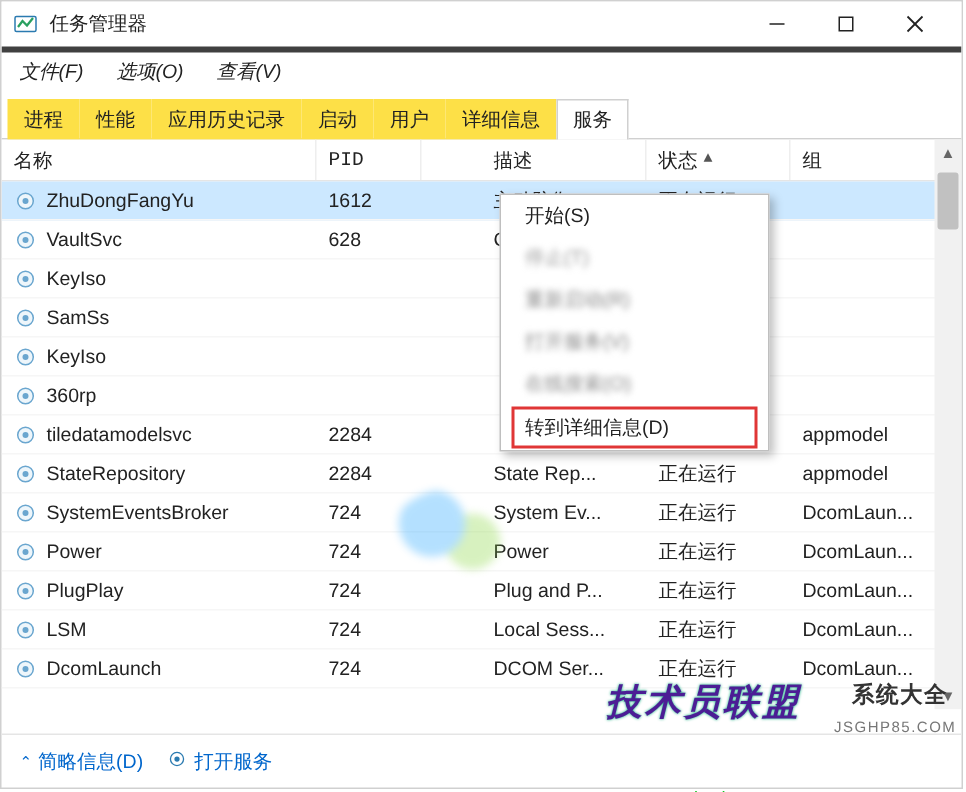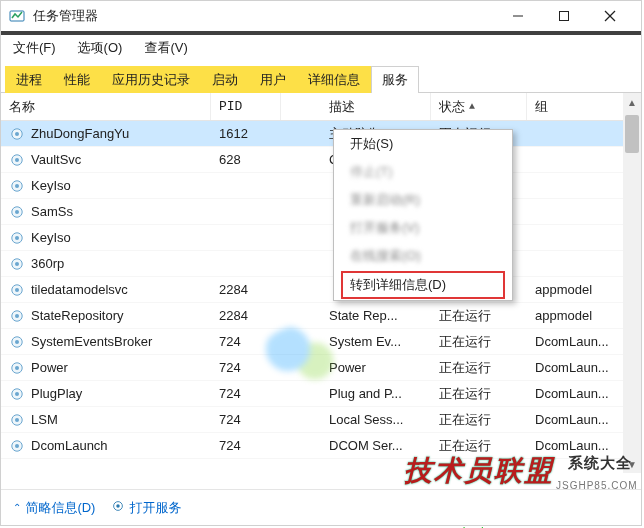--- a/index.html
+++ b/index.html
@@ -44,21 +44,21 @@
     width: 46px; height: 32px;
     display: inline-flex; align-items: center; justify-content: center;
     color: #333; background: transparent; border: none;
   }
   .menubar {
     height: 26px;
     display: flex; align-items: center;
     padding: 0 6px;
     gap: 10px;
   }
-  .menubar .menu { padding: 2px 6px; }
+  .menubar .menu { padding: 2px 6px; font-style: italic; }
   .tabs {
     display: flex; align-items: flex-end;
     padding: 4px 4px 0 4px;
     border-bottom: 1px solid #d0d0d0;
     gap: 0;
   }
   .tab {
     padding: 4px 10px;
     border: 1px solid transparent;
     border-bottom: none;
@@ -160,24 +160,24 @@
     opacity: 0.35;
     filter: blur(3px);
     background: radial-gradient(circle at 30% 40%, #2aa8ff 0 30%, transparent 31%),
                 radial-gradient(circle at 60% 60%, #8fd94a 0 28%, transparent 29%);
     border-radius: 50%;
     z-index: 2;
   }
   .overlay-text {
     position: absolute;
     z-index: 200;
-    color: #b91c1c;
+    color: #4c1d95;
     font-weight: 900;
     font-style: italic;
-    font-size: 28px;
+    font-size: 24px;
     text-shadow: 0 0 2px #0a7, 0 0 3px #fff;
     letter-spacing: 2px;
     white-space: nowrap;
   }
   .overlay-sub {
     position: absolute;
     z-index: 200;
     color: #555;
     font-size: 12px;
     letter-spacing: 1px;

